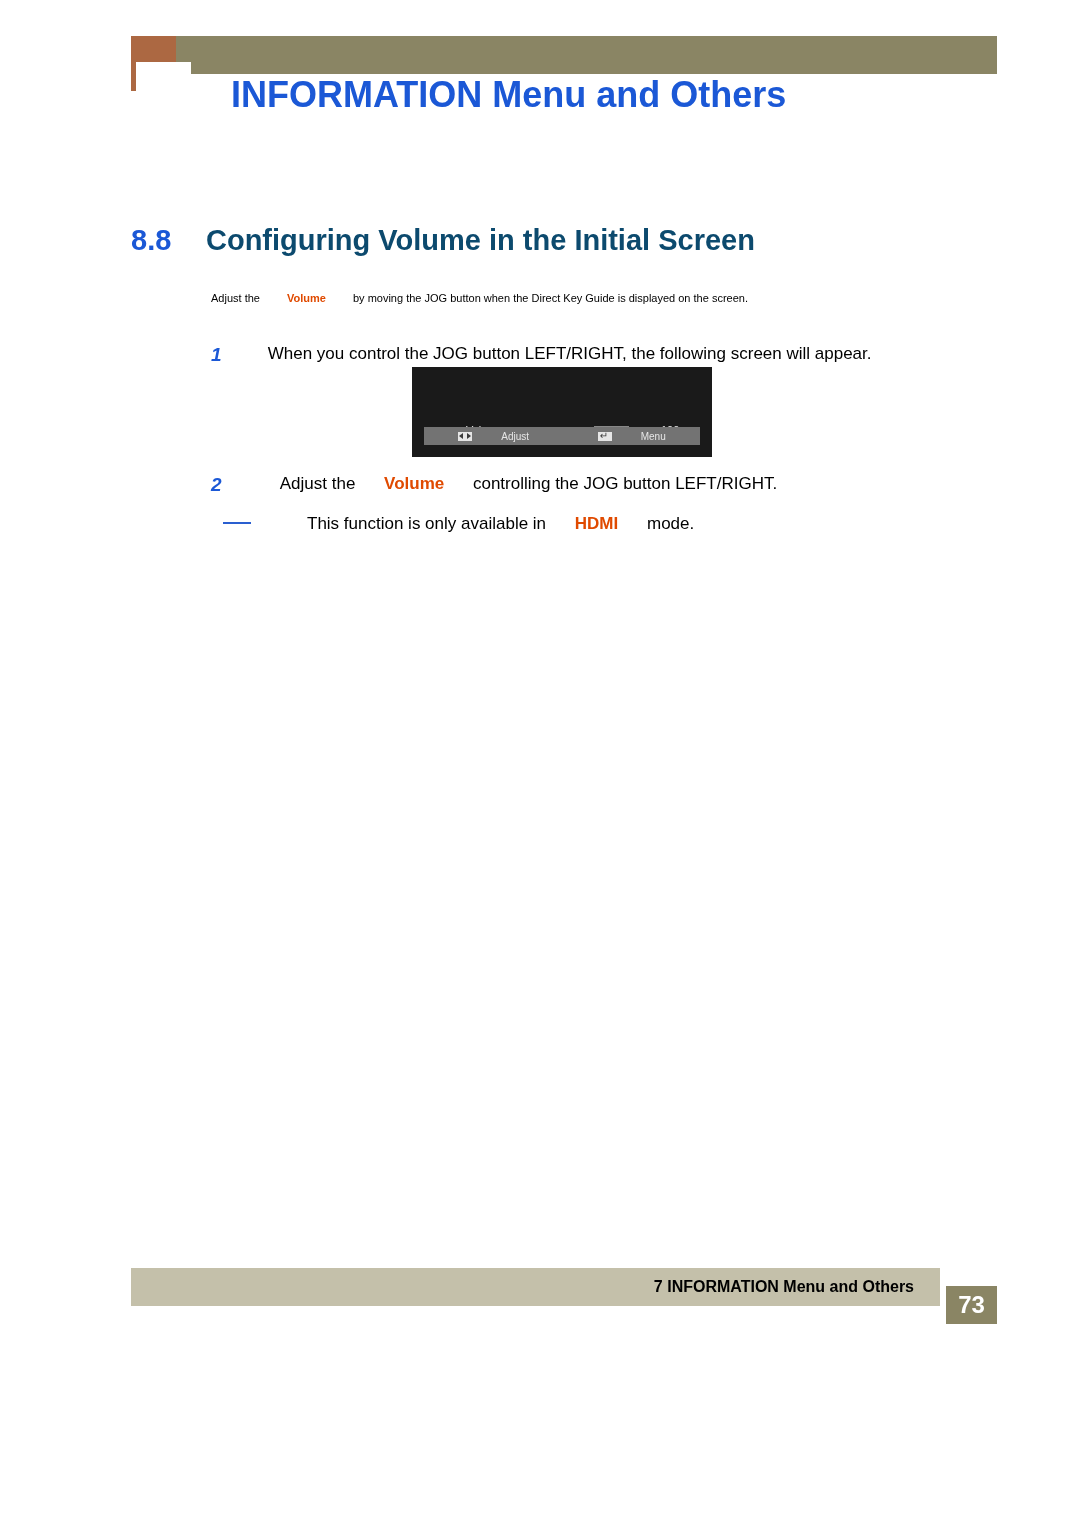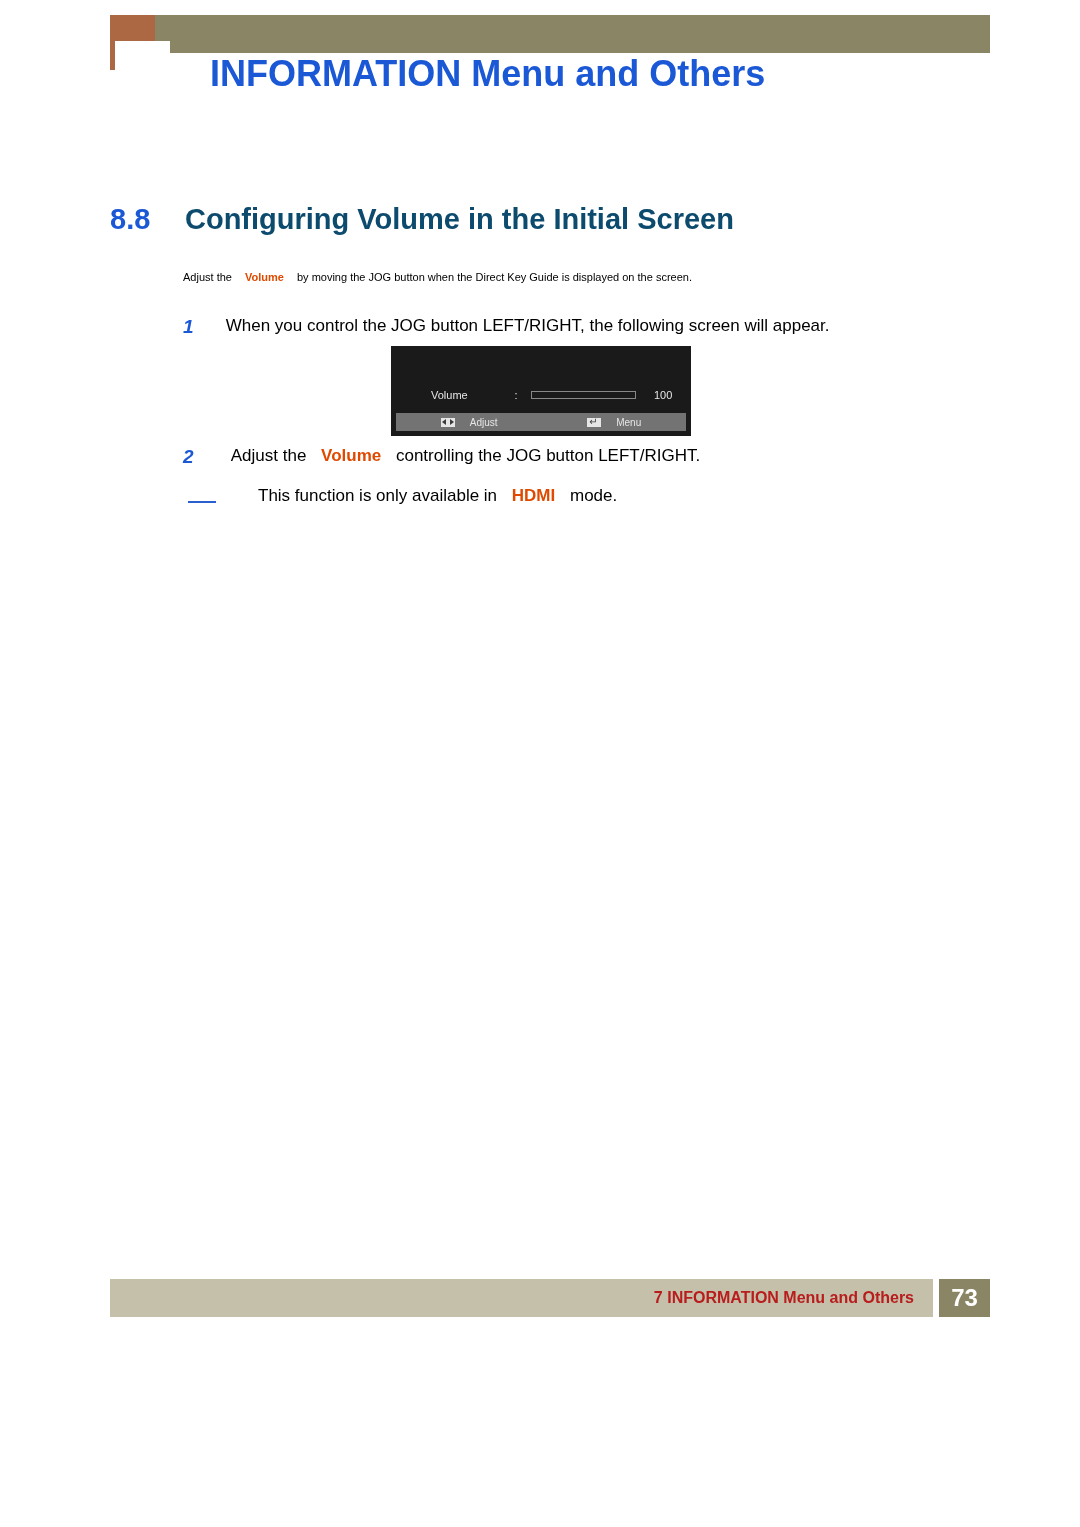--- a/index.html
+++ b/index.html
@@ -1,15 +1,15 @@
 <!DOCTYPE html>
 <html><head>
 <meta charset="utf-8">
 <style>
-  * { box-sizing: border-box; margin: 5px; padding: 0; }
+  * { box-sizing: border-box; margin: 12px; padding: 0; }
   body {
     width: 1080px;
     height: 1527px;
     font-family: Arial, Helvetica, sans-serif;
     background: #ffffff;
     position: relative;
     overflow: hidden;
   }
 
   
@@ -182,30 +182,30 @@
     width: 100%; height: 2px;
     background: #2a5fd0;
   }
   .note-text { font-size: 17px; }
   .note-text .hl { color: #e04a00; font-weight: bold; }
 
   
   .footer-bar {
     position: absolute;
     left: 95px; right: 152px;
-    bottom: 215px;
+    bottom: 233px;
     height: 38px;
     background: #c4c0aa;
     display: flex;
     align-items: center;
     justify-content: flex-end;
     padding-right: 14px;
     font-size: 16px;
     font-weight: bold;
-    color: #b91c1c;
+    color: #000000;
   }
   .footer-num-box {
     position: absolute;
     right: 95px;
     bottom: 215px;
     width: 51px;
     height: 38px;
     background: #8a8564;
     color: #fff;
     font-size: 24px;

